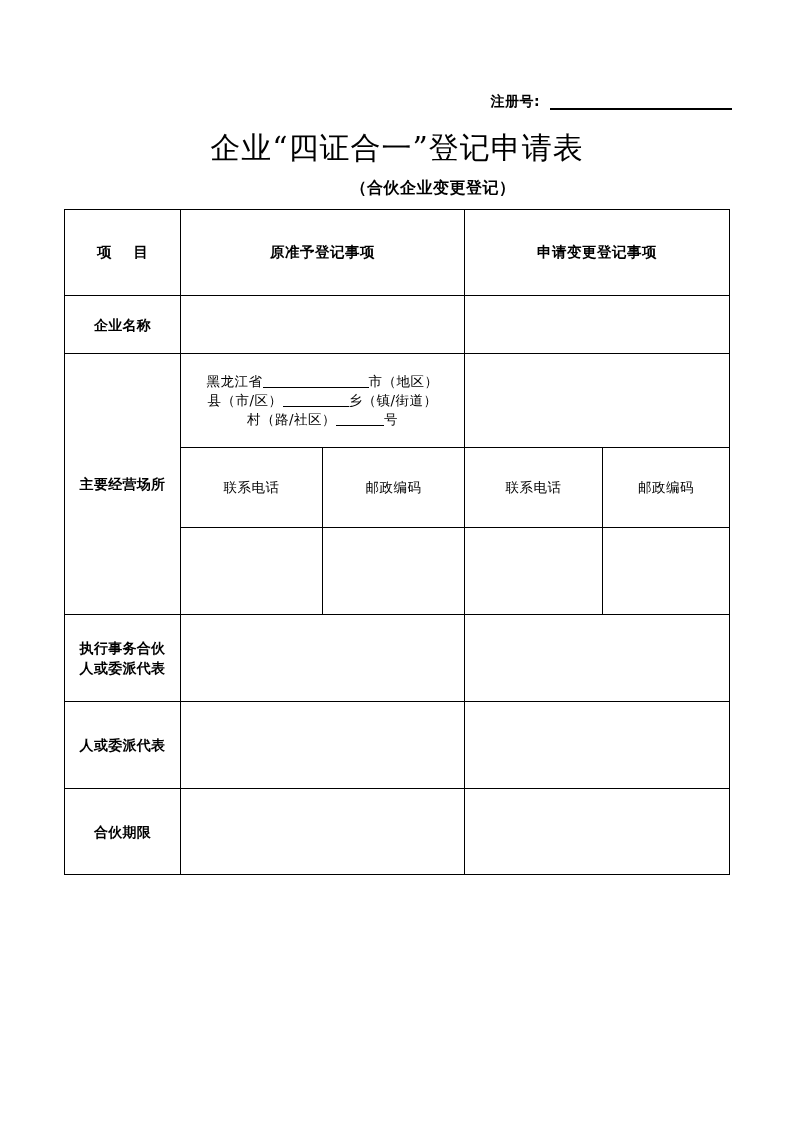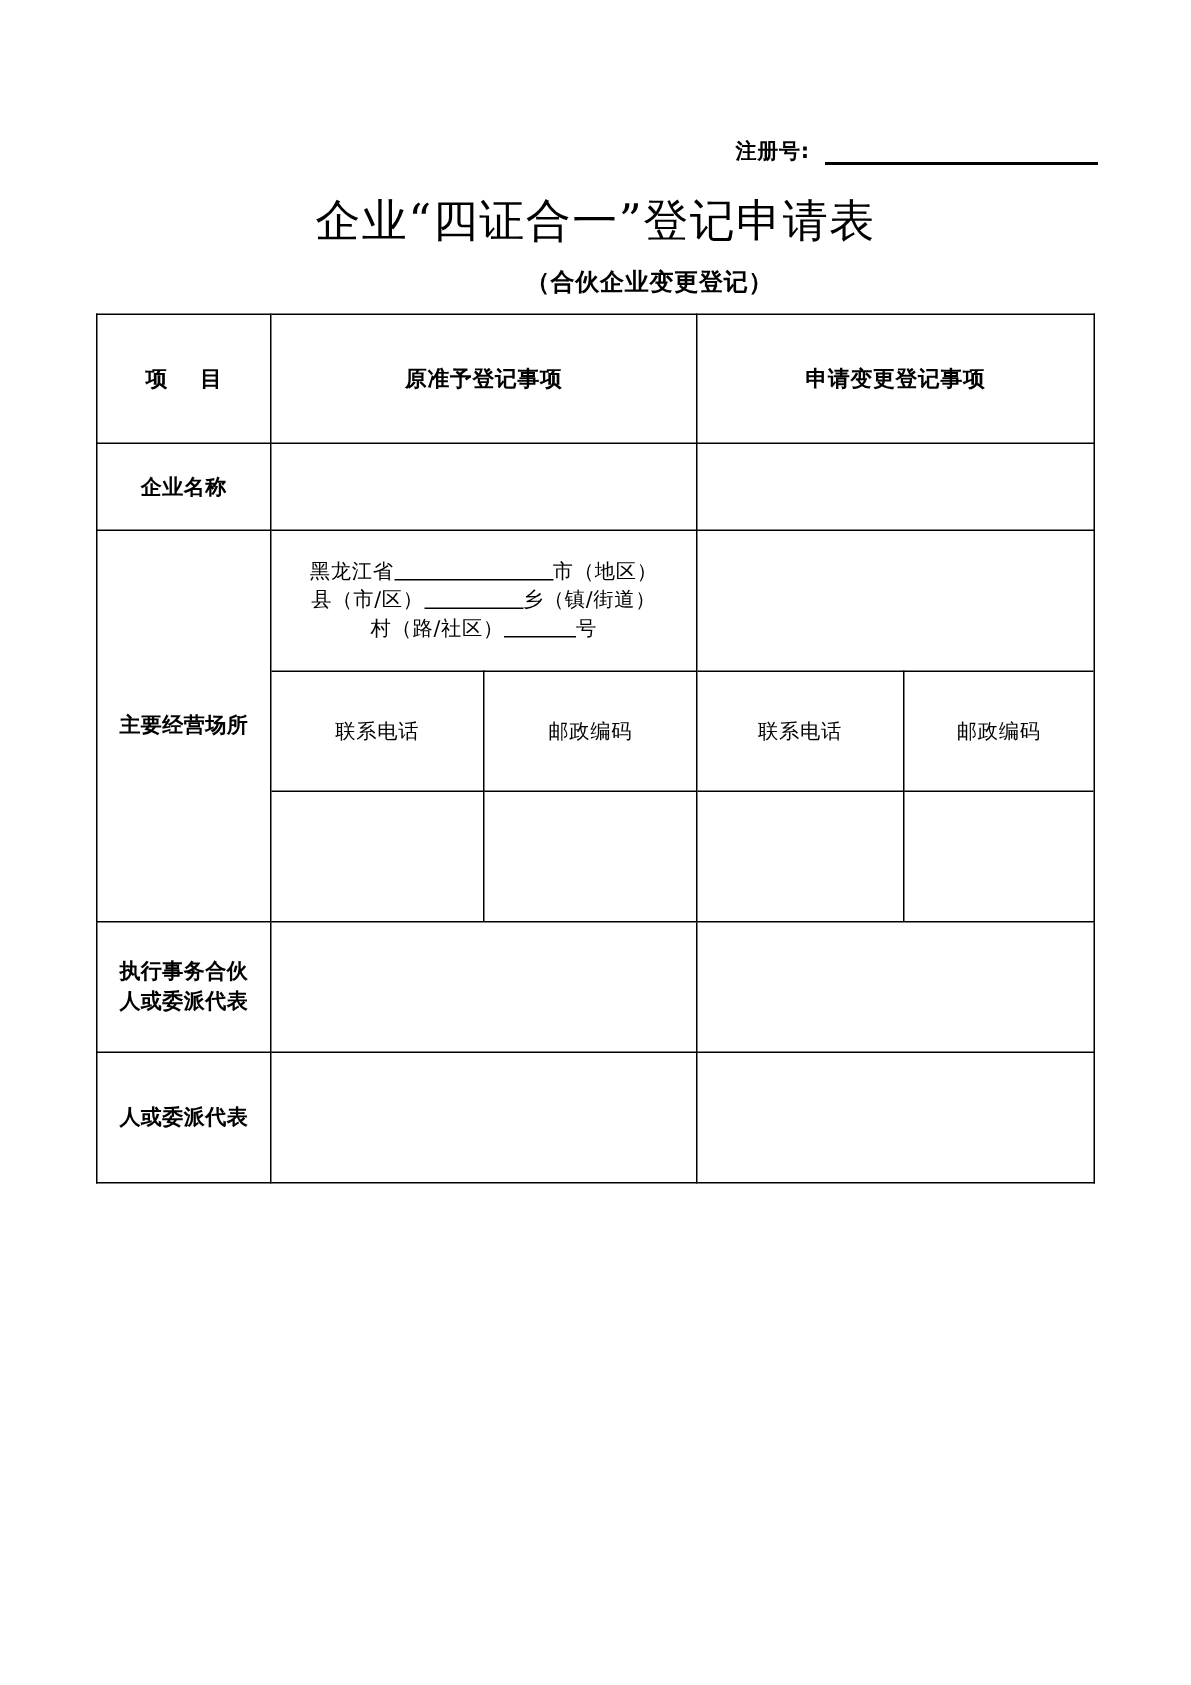--- a/index.html
+++ b/index.html
@@ -242,15 +242,20 @@
       <td></td>
     </tr>
 
 
     <tr>
       <td class="label-cell" style="height:86px;">人或委派代表</td>
       <td></td>
       <td></td>
     </tr>
 
+    <tr>
+      <td class="label-cell" style="height:85px;">合伙期限</td>
+      <td></td>
+      <td></td>
+    </tr>
 
   </tbody>
 </table>
 
 </body></html>

